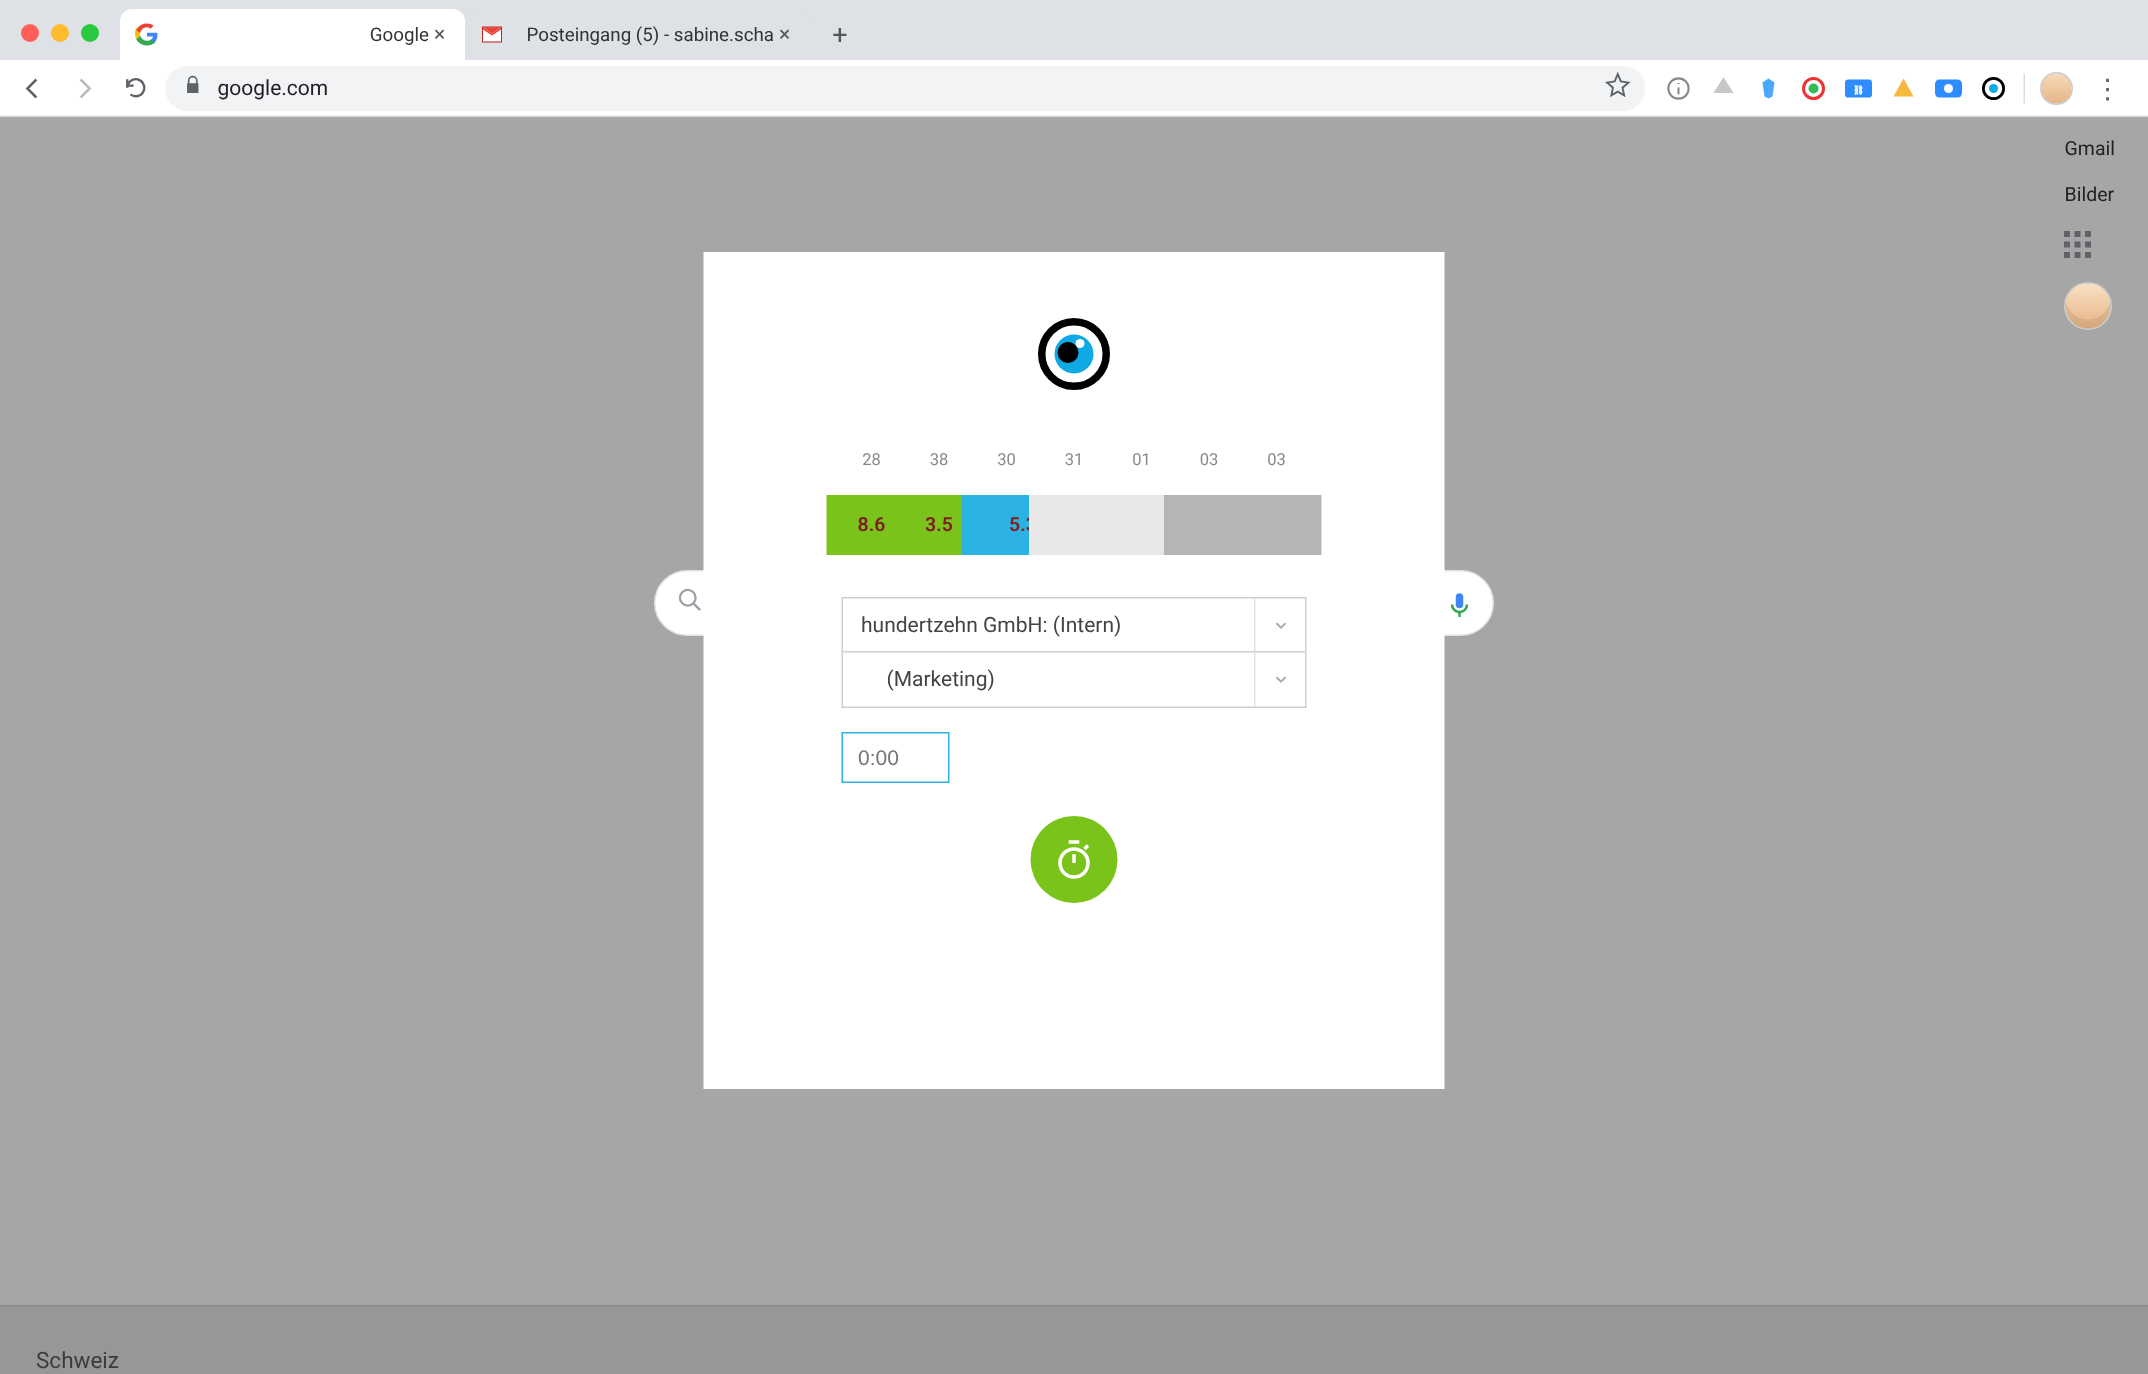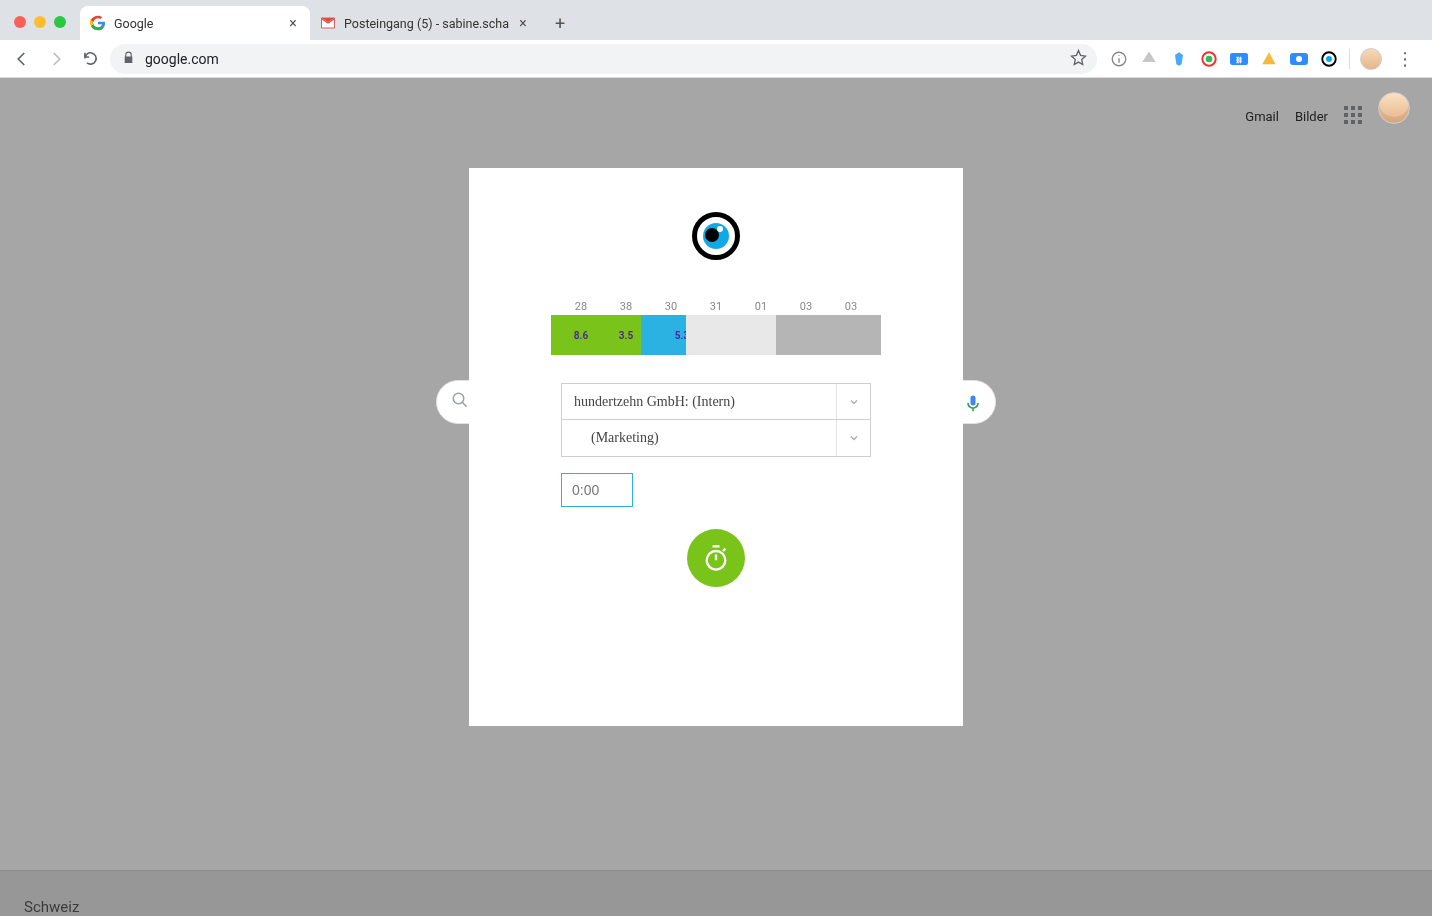--- a/index.html
+++ b/index.html
@@ -8,40 +8,40 @@
 
   
   .chrome-top { position: absolute; top:0; left:0; right:0; height:40px; background:#dee1e6; display:flex; align-items:flex-end; }
   .traffic-lights { display:flex; gap:8px; align-items:center; padding:0 14px 12px 14px; }
   .tl { width:12px; height:12px; border-radius:50%; }
   .tl.red{background:#ff5f57;} .tl.yellow{background:#febc2e;} .tl.green{background:#28c840;}
   .tabs { display:flex; align-items:flex-end; height:100%; }
   .tab { height:34px; min-width:230px; max-width:230px; background:#dee1e6; border-radius:8px 8px 0 0; display:flex; align-items:center; padding:0 10px; font-size:12.5px; color:#333; position:relative; }
   .tab.active { background:#fff; }
   .tab .favicon { width:16px; height:16px; margin-right:8px; display:flex; align-items:center; justify-content:center; }
-  .tab .title { flex:1; overflow:hidden; white-space:nowrap; text-overflow:ellipsis; }
+  .tab .title { flex:1; overflow:hidden; white-space:nowrap; text-overflow:ellipsis;text-align:right; }
   .tab .close { width:14px; height:14px; display:flex; align-items:center; justify-content:center; color:#555; font-size:14px; }
   .newtab { width:28px; height:28px; display:flex; align-items:center; justify-content:center; color:#555; font-size:18px; margin-left:6px; margin-bottom:3px; }
 
   .toolbar { position:absolute; top:40px; left:0; right:0; height:38px; background:#fff; border-bottom:1px solid #dadce0; display:flex; align-items:center; padding:12px 8px; gap:6px; }
   .tbtn { width:28px; height:28px; border-radius:50%; display:flex; align-items:center; justify-content:center; color:#5f6368; }
   .tbtn.disabled{ color:#b9bbbe; }
   .omnibox { flex:1; height:30px; background:#f1f3f4; border-radius:15px; display:flex; align-items:center; padding:0 12px; gap:10px; color:#202124; font-size:14px; position:relative; }
   .omnibox .lock{ color:#5f6368; }
   .omnibox .star{ position:absolute; right:10px; color:#5f6368; }
   .ext-icons { display:flex; align-items:center; gap:10px; padding:0 6px; }
   .ext-icons .ic{ width:20px; height:20px; display:flex; align-items:center; justify-content:center; font-size:14px; }
   .avatar-sm{ width:22px; height:22px; border-radius:50%; background:linear-gradient(#f5d9b8,#e7b688); border:1px solid #ccc; }
   .vmenu{ font-size:18px; color:#5f6368; padding:0 4px; }
 
   
   .page-bg { position:absolute; top:78px; left:0; right:0; bottom:0; background:#a6a6a6; }
 
   
-  .hdr-links{ position:absolute; top:92px; right:22px; display:flex; align-items:flex-end; gap:16px; font-size:13px; color:#222; }
+  .hdr-links{ position:absolute; top:92px; right:22px; display:flex; align-items:flex-start; gap:16px; font-size:13px; color:#222;flex-direction:column; }
   .apps-grid{ width:18px; height:18px; display:grid; grid-template-columns:repeat(3,4px); grid-template-rows:repeat(3,4px); gap:3px; }
   .apps-grid span{ background:#5f6368; width:4px; height:4px; }
   .avatar-lg{ width:32px; height:32px; border-radius:50%; background:linear-gradient(#f9e1c4,#e8b486); border:1px solid #ccc; position:relative; overflow:hidden; }
   .avatar-lg::after{ content:""; position:absolute; inset:0; border-radius:50%; box-shadow:inset 0 -6px 0 rgba(0,0,0,0.08);}
 
   
   .gsearch { position:absolute; top:380px; left:50%; transform:translateX(-50%); width:560px; height:44px; border:1px solid #dfe1e5; border-radius:22px; background:#fff; display:flex; align-items:center; padding:0 14px; justify-content:space-between; }
   .gsearch .mag{ color:#9aa0a6; }
   .gsearch .mic{ width:18px; height:18px; }
 
@@ -49,32 +49,32 @@
   .footer{ position:absolute; left:0; right:0; bottom:0; height:46px; background:#979797; display:flex; align-items:flex-end; padding:0 24px; font-size:15px; color:#3c3c3c; border-top:1px solid #8c8c8c; }
 
   
   .modal{ position:absolute; top:168px; left:50%; transform:translateX(-50%); width:494px; height:558px; background:#fff; display:flex; flex-direction:column; align-items:center; padding:44px 0 30px; }
   .logo-eye{ width:48px; height:48px; border-radius:50%; border:5px solid #000; display:flex; align-items:center; justify-content:center; margin-bottom:40px; }
   .logo-eye-inner{ width:26px; height:26px; border-radius:50%; background:#0fa9e6; position:relative; }
   .logo-eye-inner::before{ content:""; position:absolute; width:14px; height:14px; border-radius:50%; background:#000; top:5px; left:2px; }
   .logo-eye-inner::after{ content:""; position:absolute; width:6px; height:6px; border-radius:50%; background:#fff; top:3px; left:14px; }
 
   .days{ display:flex; gap:5px; margin-bottom:28px; }
-  .day{ width:40px; display:flex; flex-direction:column; align-items:center; gap:2px; }
+  .day{ width:40px; display:flex; flex-direction:column; align-items:center; gap:17px; }
   .day .dnum{ font-size:11px; color:#888; }
-  .daybox{ width:60px; height:40px; display:flex; align-items:center; justify-content:center; font-size:10px; color:#4c1d95; font-weight:600; }
+  .daybox{ width:60px; height:40px; display:flex; align-items:center; justify-content:center; font-size:13px; color:#7f1d1d; font-weight:600; }
   .daybox.green{ background:#7ac31a; }
   .daybox.blue{ background:#2bb2e3;padding-left:22px; }
   .daybox.lg{ background:#e8e8e8; }
   .daybox.dg{ background:#b5b5b5; }
 
   .form-col{ display:flex; flex-direction:column; gap:0; width:310px; align-items:flex-start; }
   .select{ width:310px; height:37px; border:1px solid #cfcfcf; display:flex; align-items:center; justify-content:space-between; font-size:14px; color:#444; }
   .select + .select{ border-top:none;padding-left:17px; }
-  .select .sval{ padding:0 12px;font-family:Liberation Serif, serif; }
+  .select .sval{ padding:0 12px; }
   .select .chev{ width:34px; height:100%; border-left:1px solid #e3e3e3; display:flex; align-items:center; justify-content:center; color:#aaa; }
   .time-input{ margin-top:16px; width:72px; height:33px; border:1.5px solid #2bb2e3; font-size:14px; color:#0f172a; padding:16px 10px; outline:none; }
   .desc{ margin-top:16px; width:310px; height:62px; border:1px solid #cfcfcf; padding:10px 12px; font-size:14px; color:#aaa; resize:none; outline:none; font-family:inherit; }
   .startbtn{ margin-top:22px; width:58px; height:58px; border-radius:50%; background:#7ac31a; display:flex; align-items:center; justify-content:center; align-self:center; }
   .startbtn svg{ width:28px; height:28px; stroke:#fff; fill:none; stroke-width:2; }
 </style>
 </head>
 <body>
 
 <div class="chrome-top">

